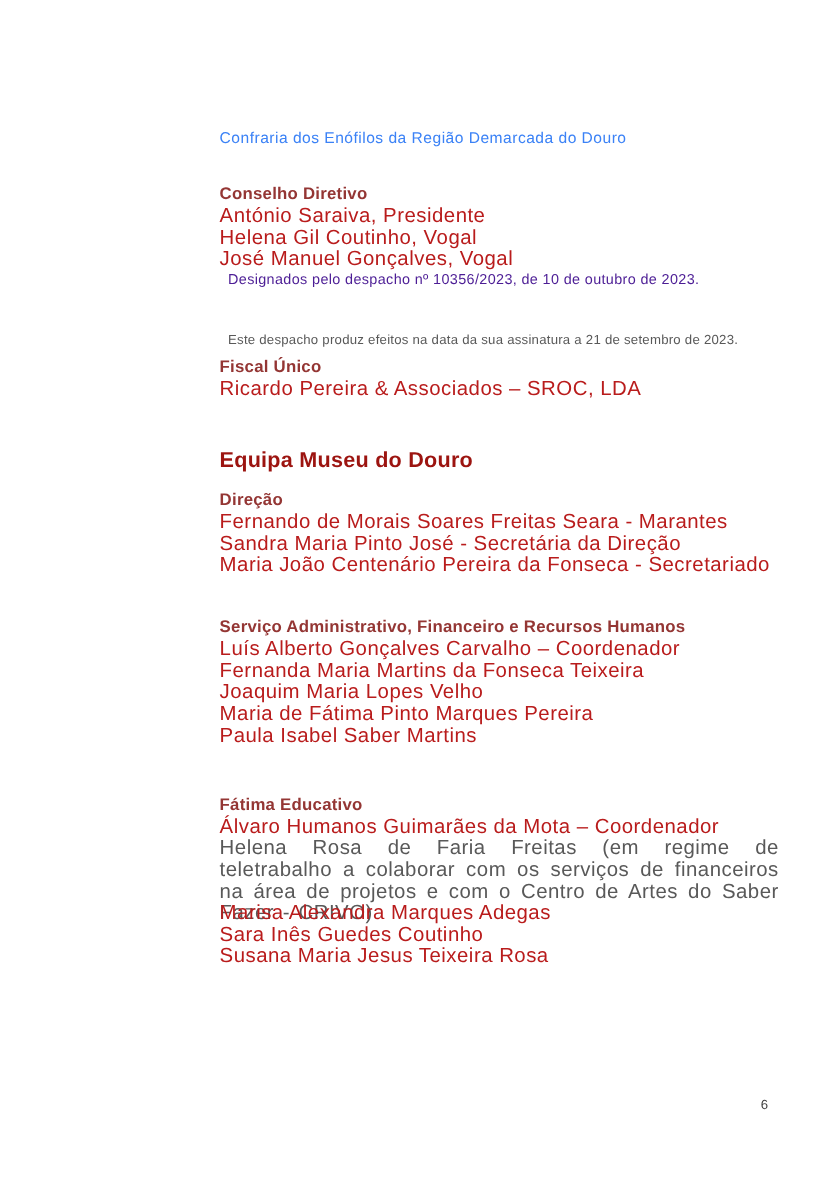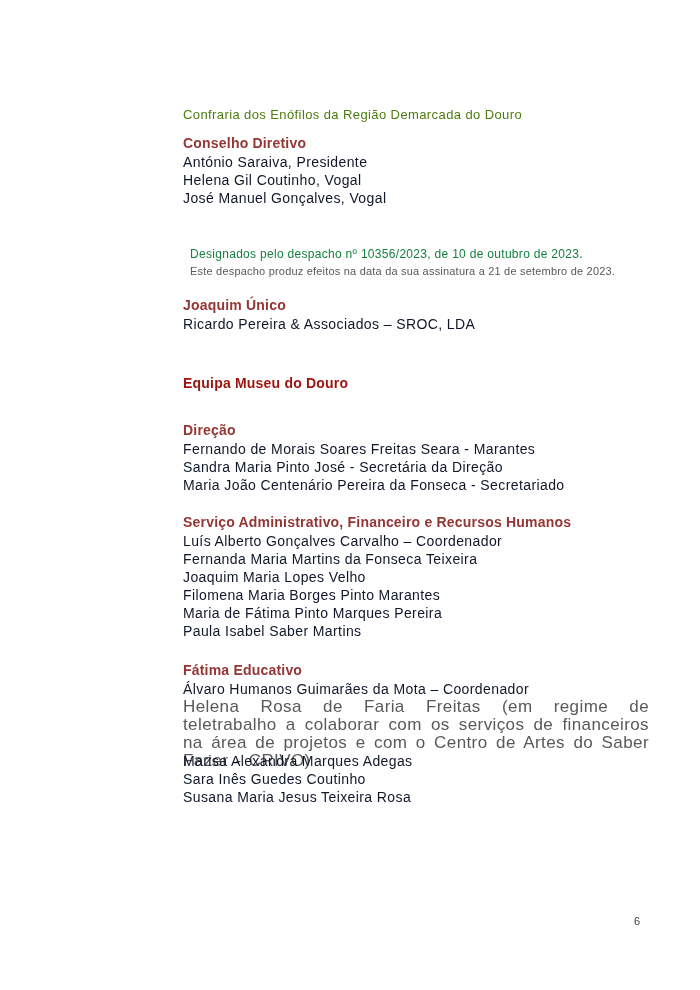--- a/index.html
+++ b/index.html
@@ -18,109 +18,108 @@
   }
   .block {
     position: absolute;
     left: 183px;
     width: 466px;
   }
   .doc-title {
     font-size: 13px;
     line-height: 18px;
     letter-spacing: 0.4px;
-    color: #4d7c0f;
+    color: #3b82f6;
   }
   .section-heading {
     font-size: 14px;
     line-height: 19px;
     font-weight: bold;
     letter-spacing: 0.2px;
     color: #943634;
   }
   .main-heading {
-    font-size: 14px;
+    font-size: 18px;
     line-height: 24px;
     font-weight: bold;
     letter-spacing: 0.2px;
     color: #9c1410;
   }
   .member {
-    font-size: 14px;
+    font-size: 17px;
     line-height: 18px;
     letter-spacing: 0.4px;
-    color: #0f172a;
+    color: #b91c1c;
   }
   .member-par {
     font-size: 17px;
     line-height: 18px;
     letter-spacing: 0.4px;
     word-spacing: 2px;
     color: #595959;
     text-align: justify;
   }
   .note1 {
     font-size: 12px;
     line-height: 17px;
     letter-spacing: 0.3px;
     padding-left: 7px;
-    color: #15803d;
-    margin-top: 39px;
+    color: #4c1d95;
   }
   .note2 {
     font-size: 11px;
     line-height: 16px;
     letter-spacing: 0.2px;
     padding-left: 7px;
     color: #595959;
+    margin-top: 34px;
   }
   .page-number {
     position: absolute;
     left: 634px;
     top: 915px;
     font-size: 11px;
     color: #404040;
   }
 </style>
 </head>
 <body>
 
 <div class="page">
 
   <div class="block doc-title" style="top:106px">Confraria dos Enófilos da Região Demarcada do Douro</div>
 
-  <div class="block" style="top:134px">
+  <div class="block" style="top:152px">
     <div class="section-heading">Conselho Diretivo</div>
     <div class="member">António Saraiva, Presidente</div>
     <div class="member">Helena Gil Coutinho, Vogal</div>
     <div class="member">José Manuel Gonçalves, Vogal</div>
     <div class="note1">Designados pelo despacho nº 10356/2023, de 10 de outubro de 2023.</div>
     <div class="note2">Este despacho produz efeitos na data da sua assinatura a 21 de setembro de 2023.</div>
   </div>
 
   <div class="block" style="top:296px">
-    <div class="section-heading">Joaquim Único</div>
+    <div class="section-heading">Fiscal Único</div>
     <div class="member">Ricardo Pereira &amp; Associados – SROC, LDA</div>
   </div>
 
   <div class="block main-heading" style="top:371px">Equipa Museu do Douro</div>
 
-  <div class="block" style="top:421px">
+  <div class="block" style="top:407px">
     <div class="section-heading">Direção</div>
     <div class="member">Fernando de Morais Soares Freitas Seara - Marantes</div>
     <div class="member">Sandra Maria Pinto José - Secretária da Direção</div>
     <div class="member">Maria João Centenário Pereira da Fonseca - Secretariado</div>
   </div>
 
   <div class="block" style="top:513px">
     <div class="section-heading">Serviço Administrativo, Financeiro e Recursos Humanos</div>
     <div class="member">Luís Alberto Gonçalves Carvalho – Coordenador</div>
     <div class="member">Fernanda Maria Martins da Fonseca Teixeira</div>
     <div class="member">Joaquim Maria Lopes Velho</div>
-    <div class="member">Filomena Maria Borges Pinto Marantes</div>
     <div class="member">Maria de Fátima Pinto Marques Pereira</div>
     <div class="member">Paula Isabel Saber Martins</div>
   </div>
 
   <div class="block" style="top:661px">
     <div class="section-heading">Fátima Educativo</div>
     <div class="member">Álvaro Humanos Guimarães da Mota – Coordenador</div>
   </div>
 
   <div class="block member-par" style="top:698px">Helena Rosa de Faria Freitas (em regime de teletrabalho a colaborar com os serviços de financeiros na área de projetos e com o Centro de Artes do Saber Fazer - CRIVO)</div>

